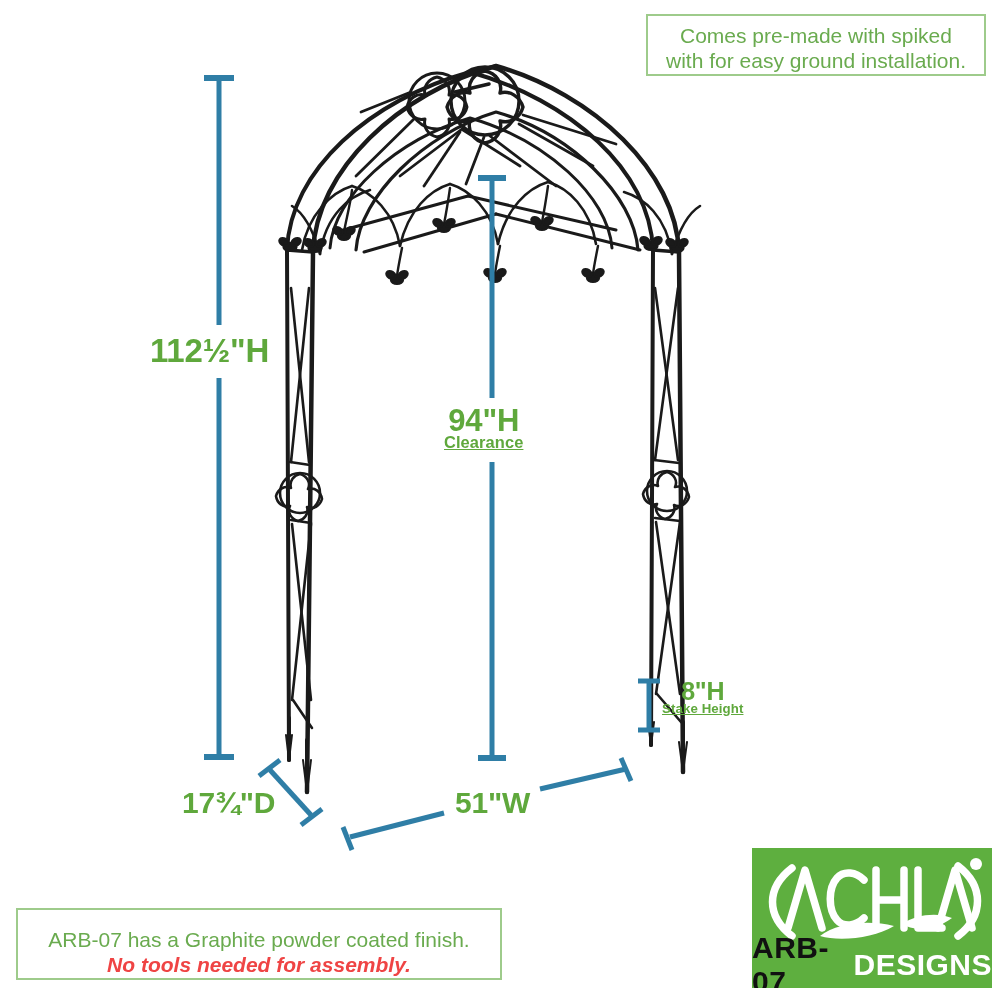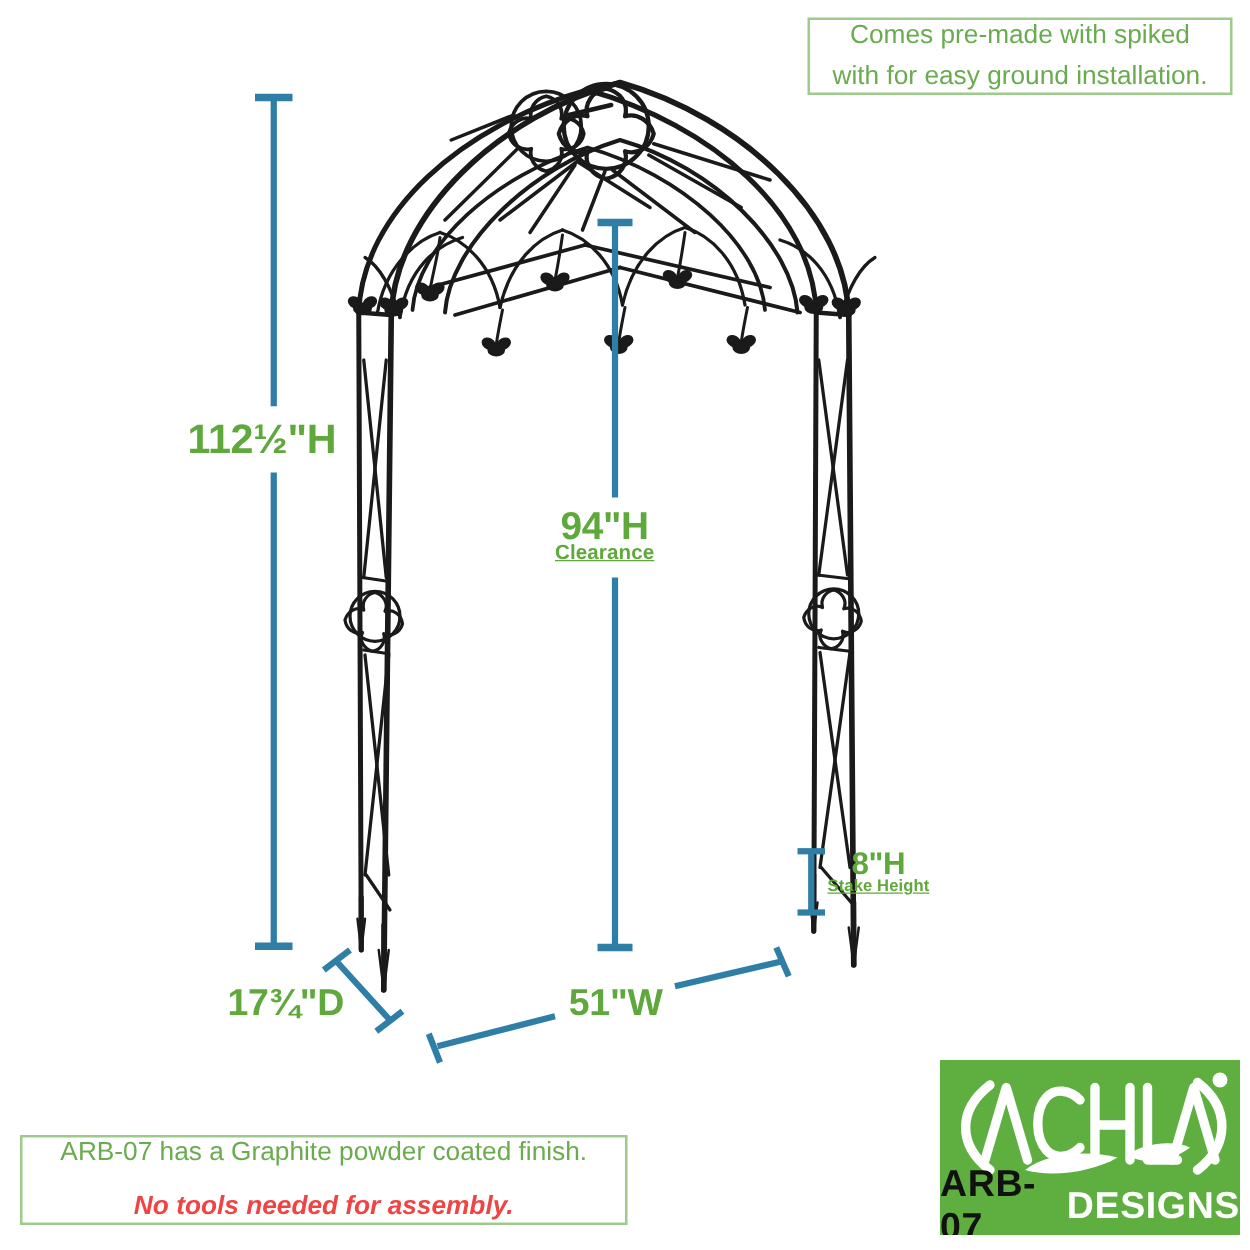--- a/index.html
+++ b/index.html
@@ -15,21 +15,21 @@
   .callout{
     position:absolute;
     background:#ffffff;
     border:2px solid #9ecb8b;
     box-sizing:border-box;
     color:#6aab4f;
     text-align:center;
     display:flex;
     flex-direction:column;
     align-items:center;
-    justify-content:space-between;
+    justify-content:flex-end;
     line-height:1.18;
   }
   #callout-top{
     left:646px;top:14px;width:340px;height:62px;
     font-size:21px;
   }
   #callout-bottom{
     left:16px;top:908px;width:486px;height:72px;
     font-size:21px;
   }

